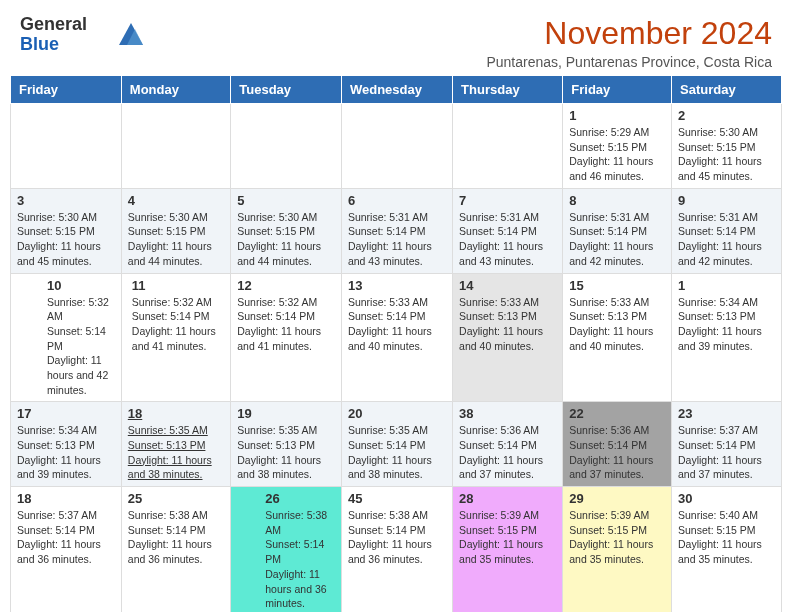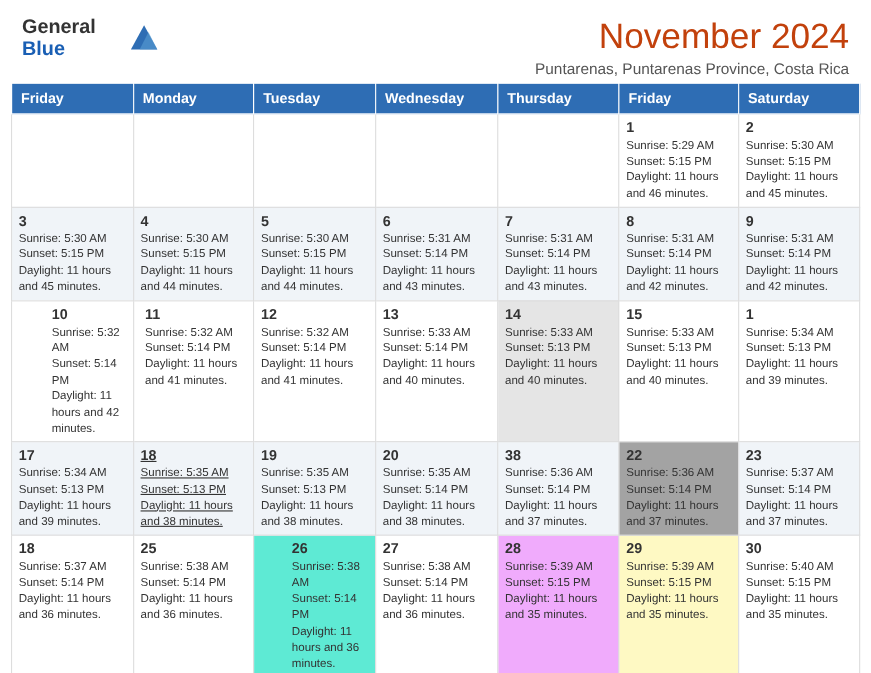--- a/index.html
+++ b/index.html
@@ -301,21 +301,21 @@
 Sunset: 5:14 PM
 Daylight: 11 hours and 36 minutes.</div>
           </td>
           <td style="background: #5eead4; padding-left: 34px;">
             <span class="day-number">26</span>
             <div class="day-info" style="white-space: pre-line;">Sunrise: 5:38 AM
 Sunset: 5:14 PM
 Daylight: 11 hours and 36 minutes.</div>
           </td>
           <td style="background: rgb(255, 255, 255);">
-            <span class="day-number">27</span>
+            <span class="day-number">45</span>
             <div class="day-info" style="white-space: pre-line;">Sunrise: 5:38 AM
 Sunset: 5:14 PM
 Daylight: 11 hours and 36 minutes.</div>
           </td>
           <td style="background: #f0abfc;">
             <span class="day-number">28</span>
             <div class="day-info" style="white-space: pre-line;">Sunrise: 5:39 AM
 Sunset: 5:15 PM
 Daylight: 11 hours and 35 minutes.</div>
           </td>

